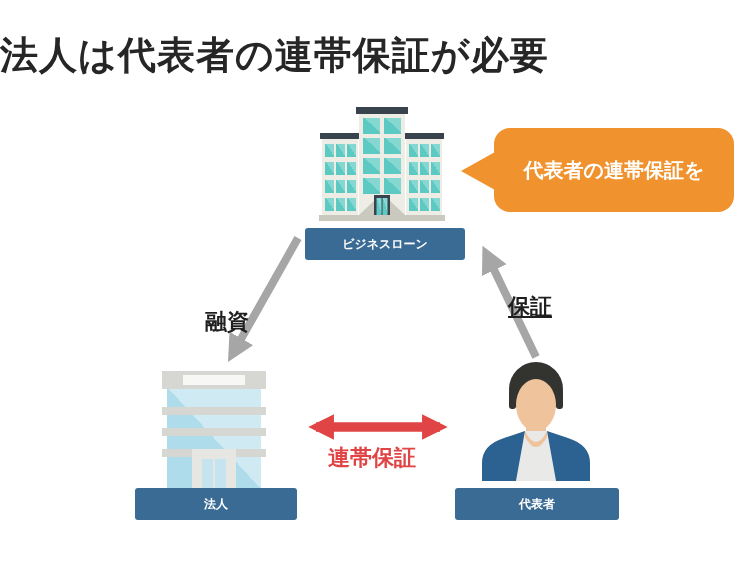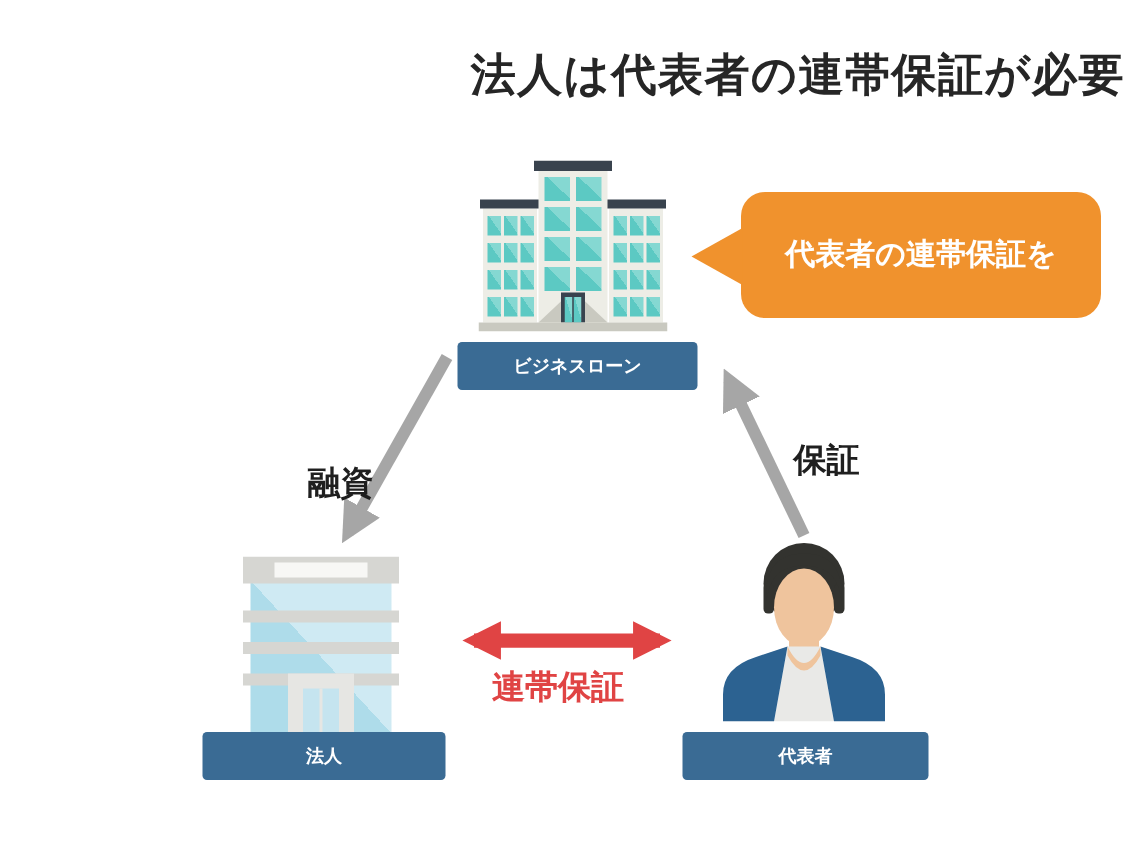--- a/index.html
+++ b/index.html
@@ -1,22 +1,22 @@
 <!DOCTYPE html>
 <html style="--background: #FFFFFF; --bubble-orange: #F0922D; --label-blue: #3A6B94; --arrow-grey: #A6A6A6; --joint-red: #E04444;"><head>
 <meta charset="utf-8">
 <style>
   html,body{margin:0;padding:0;background:#fff;}
   .canvas{
     position:relative;width:750px;height:567px;background:var(--background,#FFFFFF);
     overflow:hidden;font-family:"Liberation Sans",sans-serif;
   }
   .title{
-    position:absolute;top:30px;left:0;width:750px;text-align:right;
-    font-size:30px;font-weight:bold;color:#262626;letter-spacing:1px;
+    position:absolute;top:30px;left:0;width:750px;text-align:left;
+    font-size:38px;font-weight:bold;color:#262626;letter-spacing:1px;
   }
   .abs{position:absolute;}
   .icon-svg{display:block;}
   
   .pill{
     position:absolute;height:32px;background:var(--label-blue,#3A6B94);
     border-radius:3px;color:#fff;font-size:12px;font-weight:bold;
     text-align:center;line-height:32px;z-index:4;
   }
   
@@ -131,21 +131,21 @@
     </g>
     <g>
       <line x1="536" y1="357" x2="486" y2="253" stroke="#A6A6A6" stroke-width="8" marker-end="url(#ah-grey)"></line>
     </g>
     <g>
       <line x1="316" y1="427" x2="440" y2="427" stroke="#E04444" stroke-width="9.5" marker-start="url(#ah-red)" marker-end="url(#ah-red)"></line>
     </g>
   </svg>
 
   <div class="edge-label" style="left:181px;top:291px;margin-top:16px;">融資</div>
-  <div class="edge-label" style="left:505px;top:292px;">保証</div>
+  <div class="edge-label" style="left:484px;top:292px;text-decoration:underline;">保証</div>
   <div class="edge-label red" style="left:312px;top:443px;">連帯保証</div>
 
   <div class="abs node-icon" style="left:162px;top:371px;width:104px;height:118px;">
     <svg class="icon-svg" width="104" height="118" viewBox="0 0 104 118">
       <defs>
         <linearGradient id="gb" x1="0" y1="1" x2="1" y2="0">
           <stop offset="0" stop-color="#AEDCEA"></stop>
             <stop offset="0.5" stop-color="#AEDCEA"></stop>
           <stop offset="0.5" stop-color="#CFEAF3"></stop>
             <stop offset="1" stop-color="#CFEAF3"></stop>

